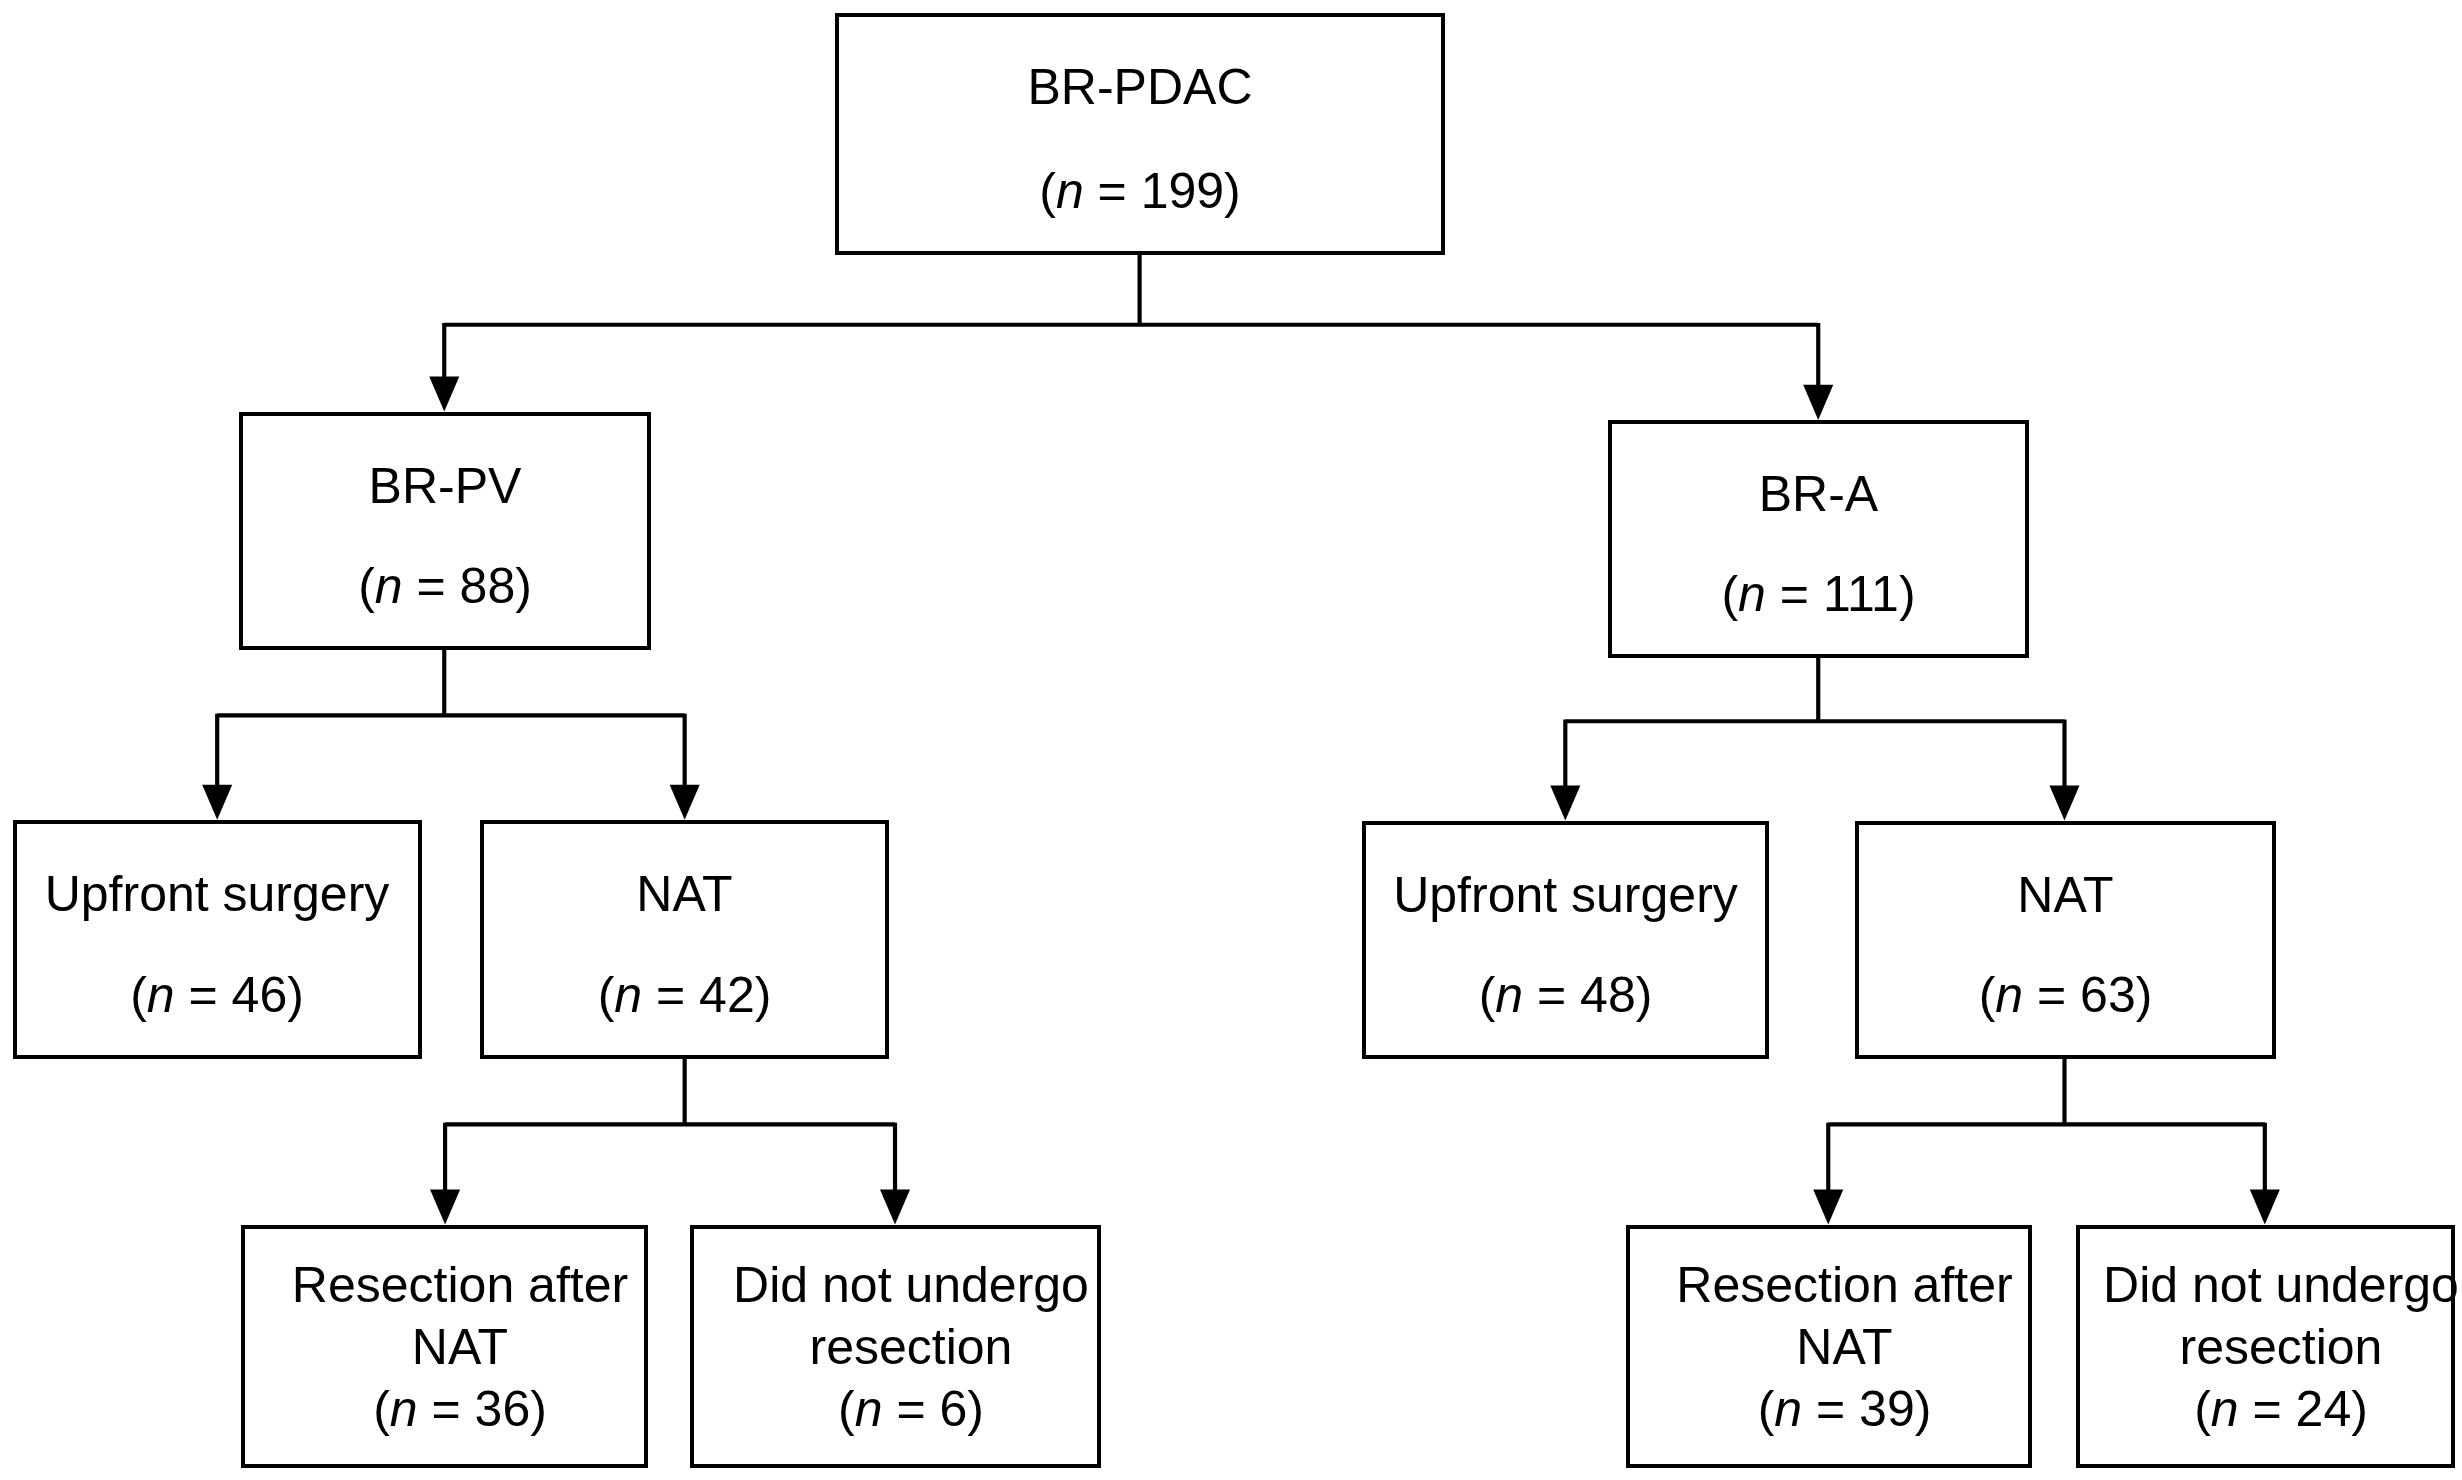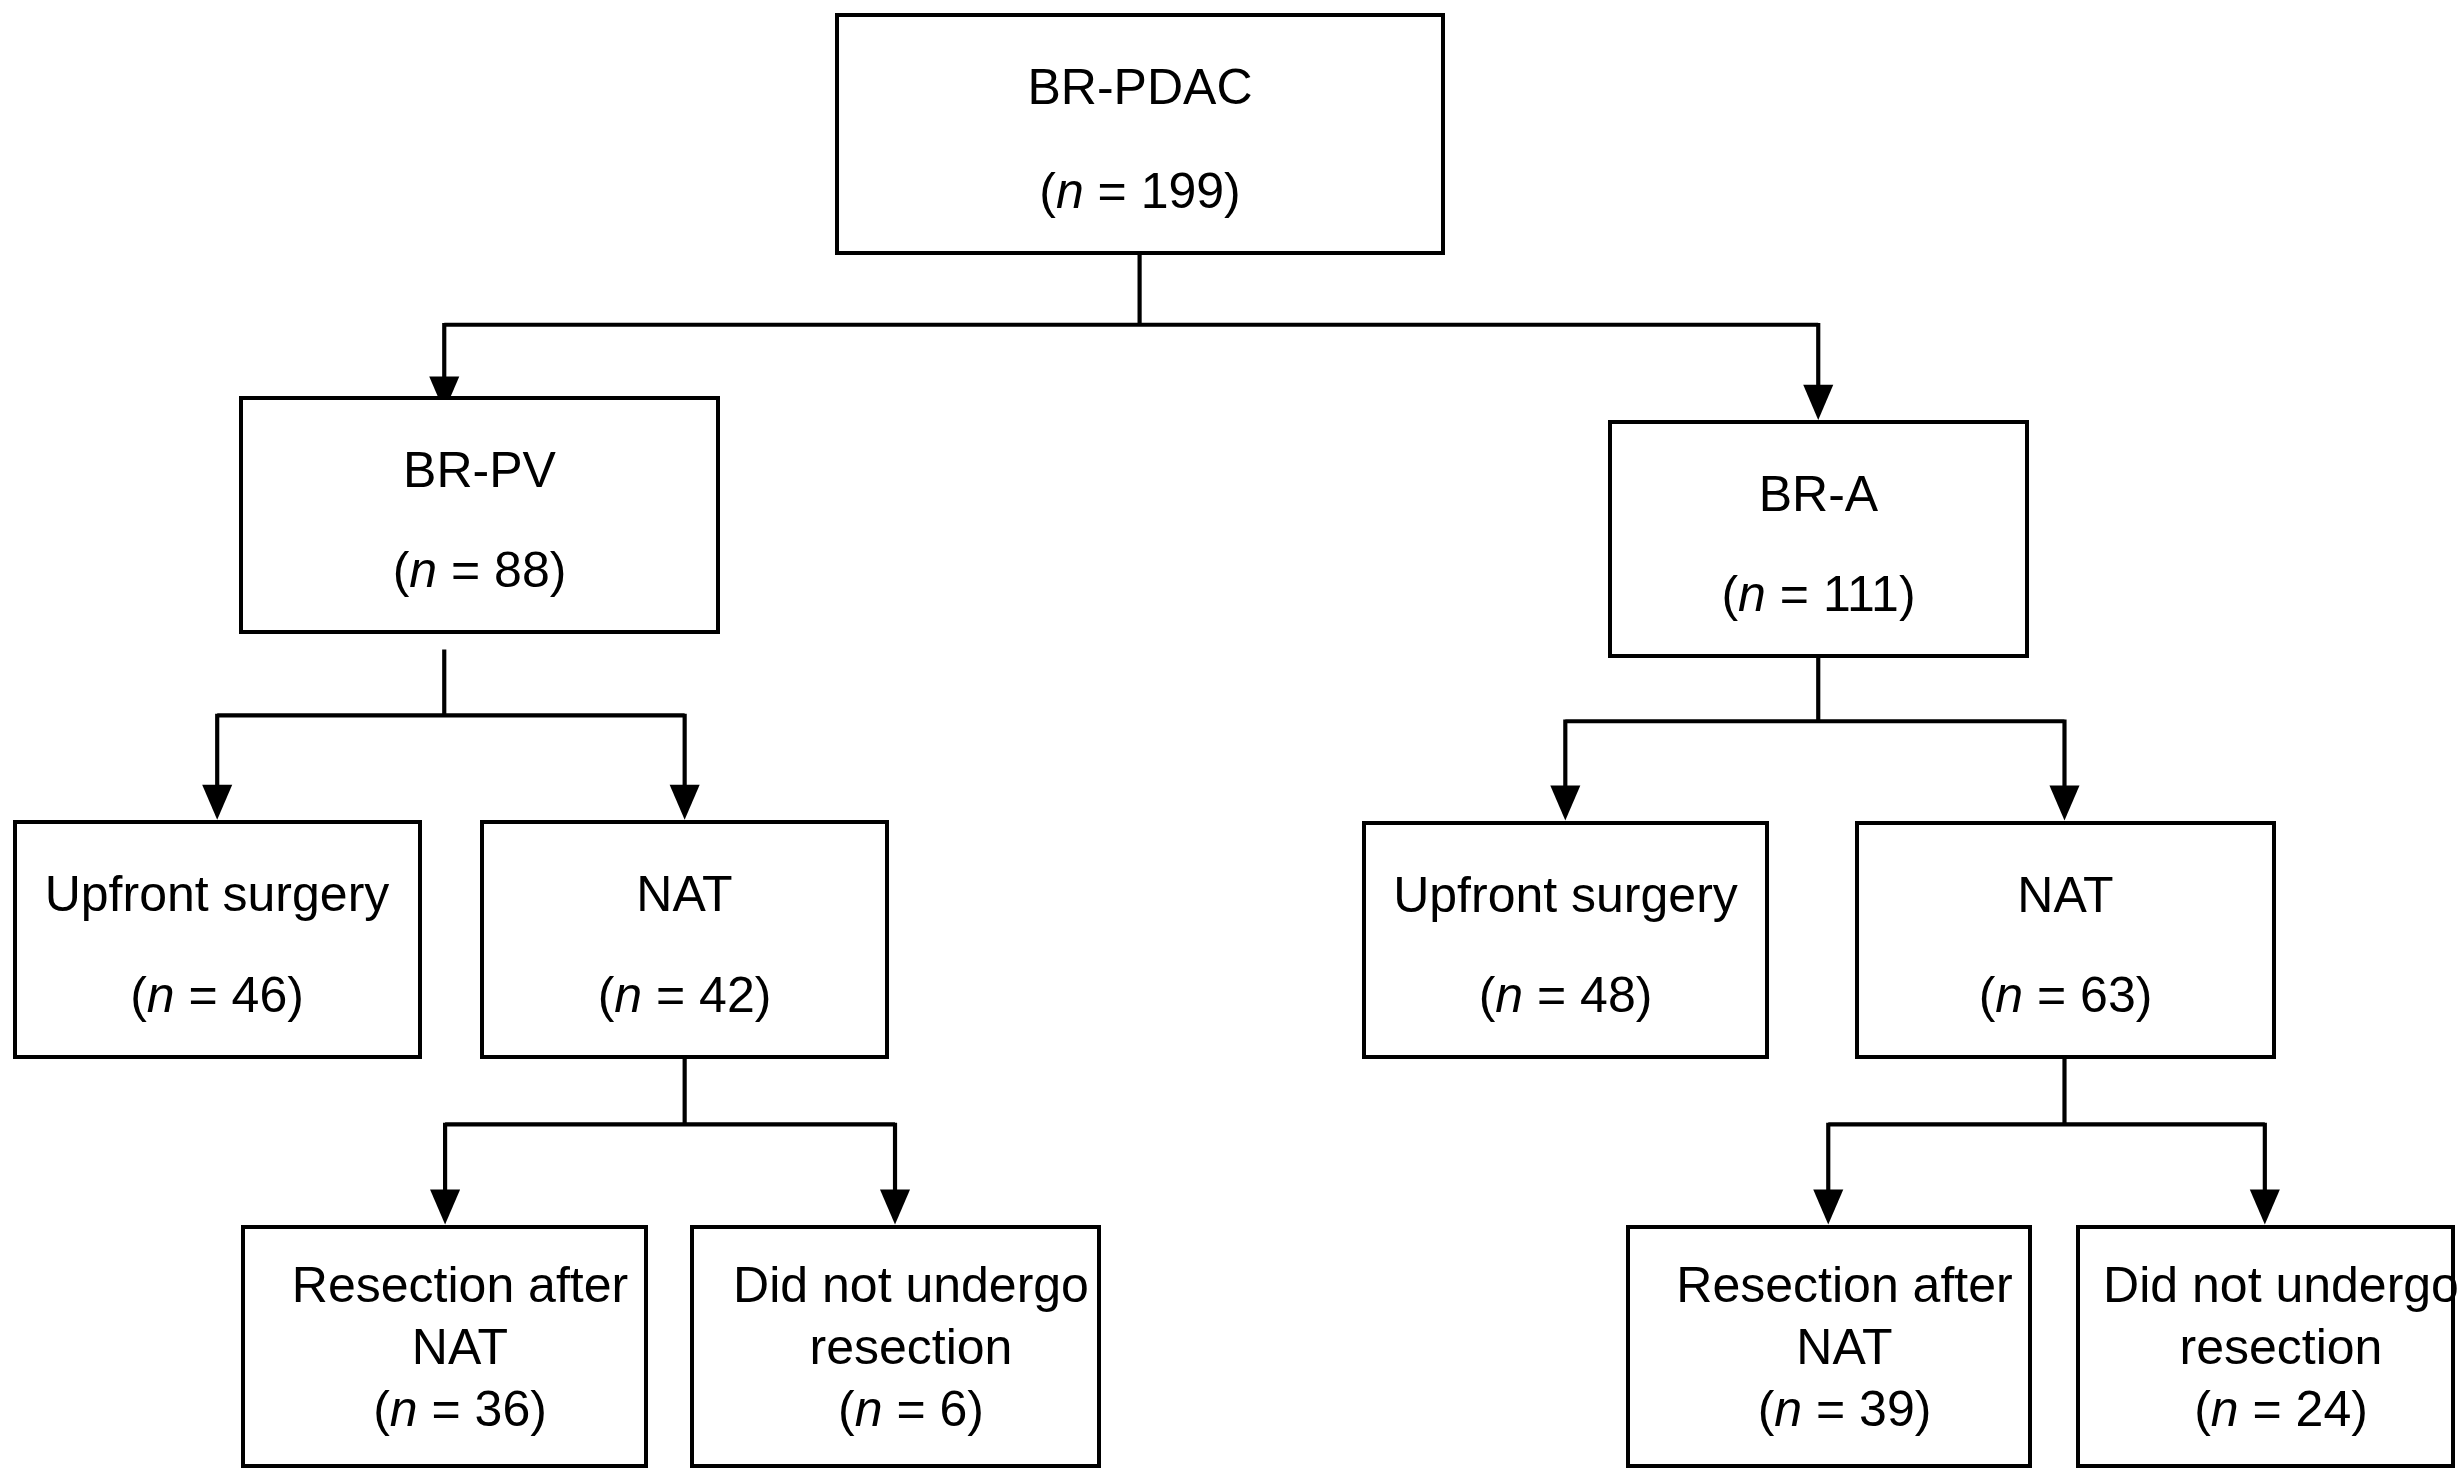--- a/index.html
+++ b/index.html
@@ -44,21 +44,21 @@
   }
   .node--three {
     justify-content: center;
     line-height: 62px;
     padding-left: 31px;
   }
   .node-label, .node-count { white-space: nowrap; }
 
   
   #n-root        { left: 835px; top:   12.5px; width: 610px; height: 242px; }
-  #n-br-pv       { left:  239px; top:  396px; width: 481px; height: 238px; }
+  #n-br-pv       { left:  239px; top:  412px; width: 412px; height: 238px; }
   #n-br-a        { left: 1608px; top:  420px; width: 421px; height: 238px; }
   #n-upfront-pv  { left:   12.5px; top:  820px; width: 409px; height: 239px; }
   #n-nat-pv      { left:  480px; top:  820px; width: 409px; height: 239px; }
   #n-upfront-a   { left: 1362px; top:  821px; width: 407px; height: 238px; }
   #n-nat-a       { left: 1855px; top:  821px; width: 421px; height: 238px; }
   #n-resection-pv    { left:  241px; top: 1225px; width: 407px; height: 243px; }
   #n-no-resection-pv { left:  690px; top: 1225px; width: 411px; height: 243px; }
   #n-resection-a     { left: 1626px; top: 1225px; width: 406px; height: 243px; }
   #n-no-resection-a  { left: 2076px; top: 1225px; width: 379px; height: 243px; }
 </style>

